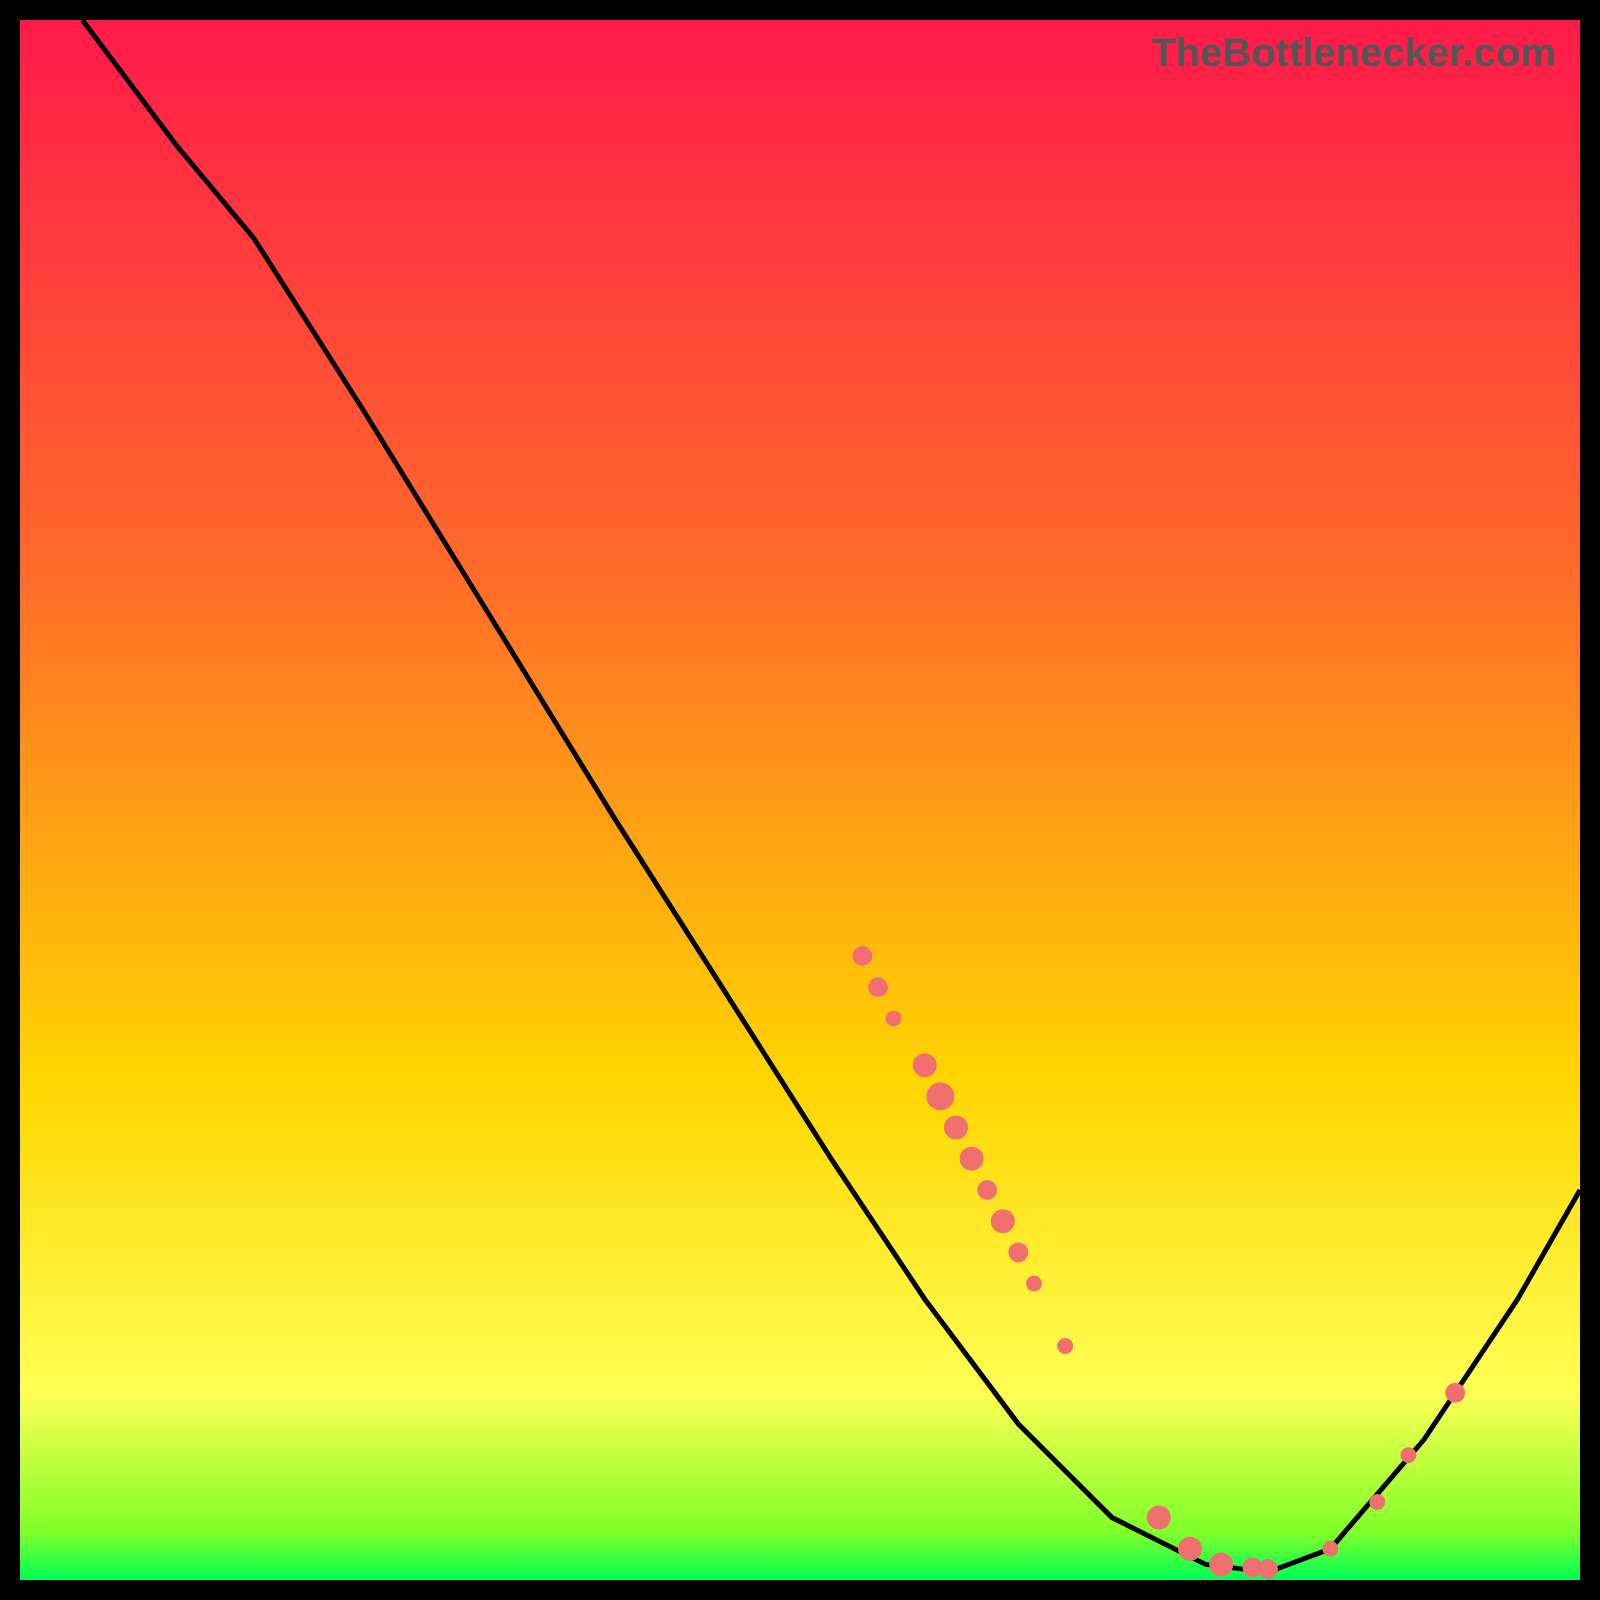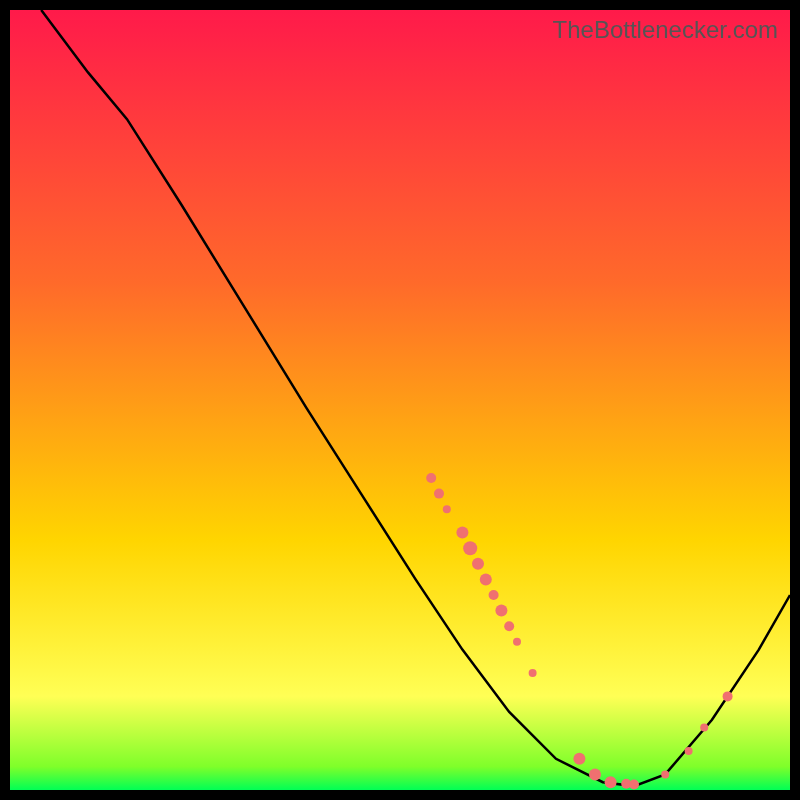--- a/index.html
+++ b/index.html
@@ -24,22 +24,22 @@
     left: 0;
     top: 0;
     width: 780px;
     height: 780px;
   }
   .watermark {
     position: absolute;
     right: 12px;
     top: 6px;
     color: #555;
-    font-size: 24px;
-    font-weight: 400;
+    font-size: 20px;
+    font-weight: 700;
     z-index: 10;
   }
   .curve-layer {
     position: absolute;
     left: 0;
     top: 0;
     width: 780px;
     height: 780px;
     z-index: 5;
   }

